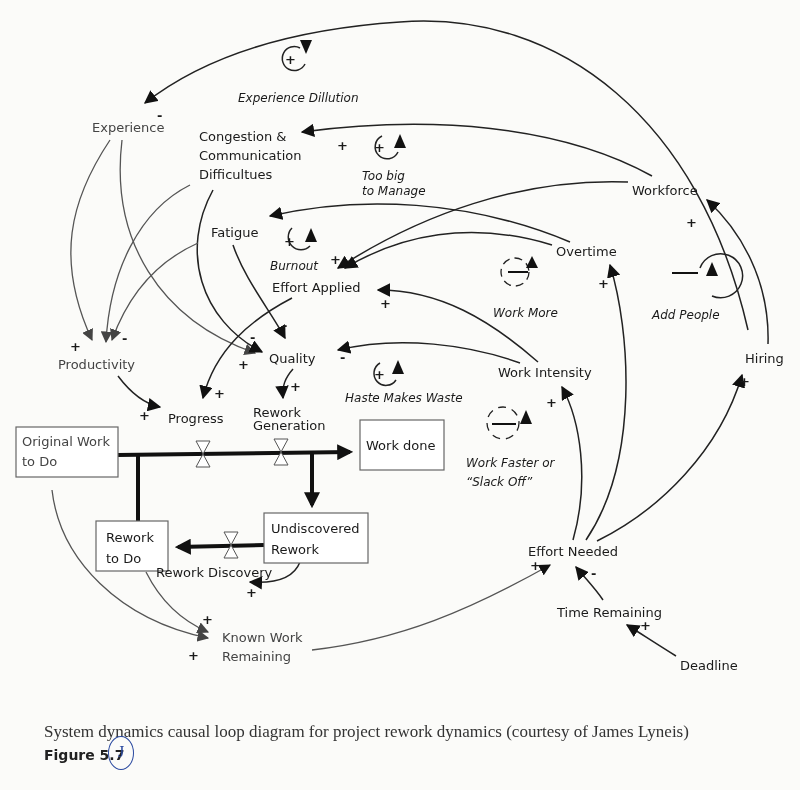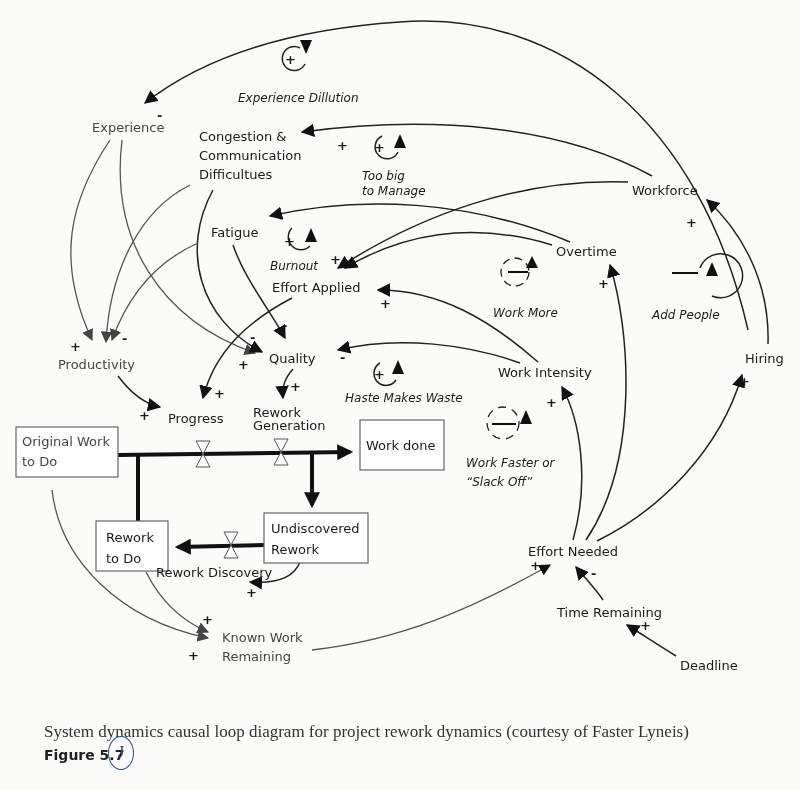--- a/index.html
+++ b/index.html
@@ -178,14 +178,14 @@
   <text class="sign" x="530" y="570">+</text>
   <text class="sign" x="591" y="578">-</text>
   <text class="sign" x="640" y="630">+</text>
   <text class="sign" x="546" y="407">+</text>
   <text class="sign" x="598" y="288">+</text>
   <text class="sign" x="739" y="386">+</text>
   <text class="sign" x="686" y="227">+</text>
 </svg>
 
 <div class="caption-title">Figure 5.7</div>
-<div class="caption-text">System dynamics causal loop diagram for project rework dynamics (courtesy of Faster Lyneis)</div>
+<div class="caption-text">System dynamics causal loop diagram for project rework dynamics (courtesy of James Lyneis)</div>
 <div class="pen-mark">J</div>
 
 </body></html>

